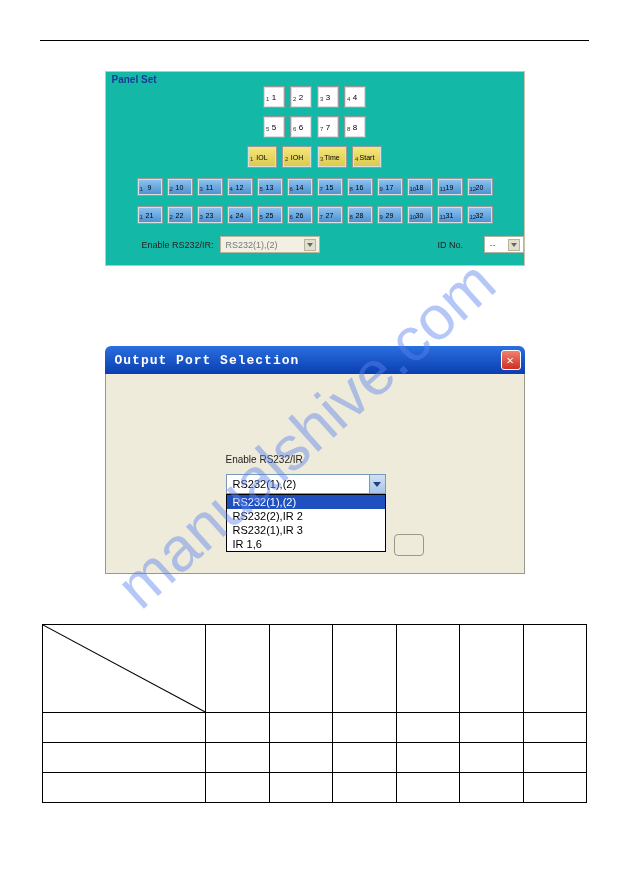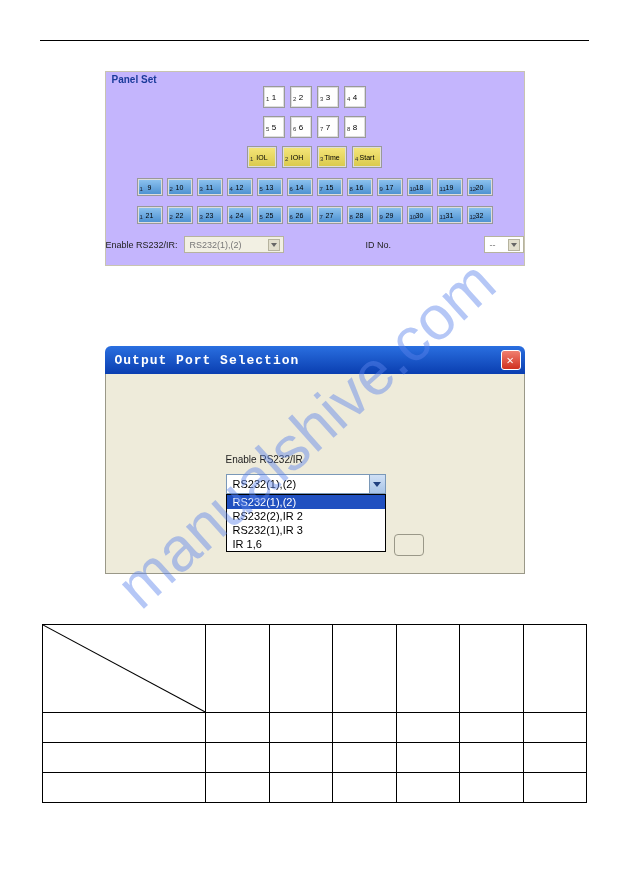--- a/index.html
+++ b/index.html
@@ -18,21 +18,21 @@
 .hr-top {
   border-top: 1px solid #000;
   margin-bottom: 30px;
 }
 
 
 .panel-set {
   position: relative;
   width: 420px;
   margin: 4px auto;
-  background: #c4b5fd;
+  background: #14b8a6;
   border: 1px solid #c8c4b0;
   padding-bottom: 12px;
 }
 .panel-set-title {
   position: absolute;
   top: 2px; left: 6px;
   color: #1a3a9a;
   font-size: 10px;
   font-weight: bold;
 }
@@ -73,21 +73,21 @@
 .kbtn.blue .sup { color: #223; }
 .btn-row.blue-row { gap: 4px; margin-top: 10px; }
 .bottom-ctrl {
   display: flex;
   align-items: center;
   justify-content: center;
   gap: 6px;
   margin-top: 12px;
   font-size: 9px;
 }
-.bottom-ctrl .lbl { color: #222; }
+.bottom-ctrl .lbl { color: #222; padding-left: 36px; }
 .dd {
   display: inline-flex;
   align-items: center;
   justify-content: space-between;
   height: 17px;
   padding: 0 3px 0 5px;
   background: #f2f0e3;
   border: 1px solid #b6b39e;
   color: #777;
   font-size: 9px;

